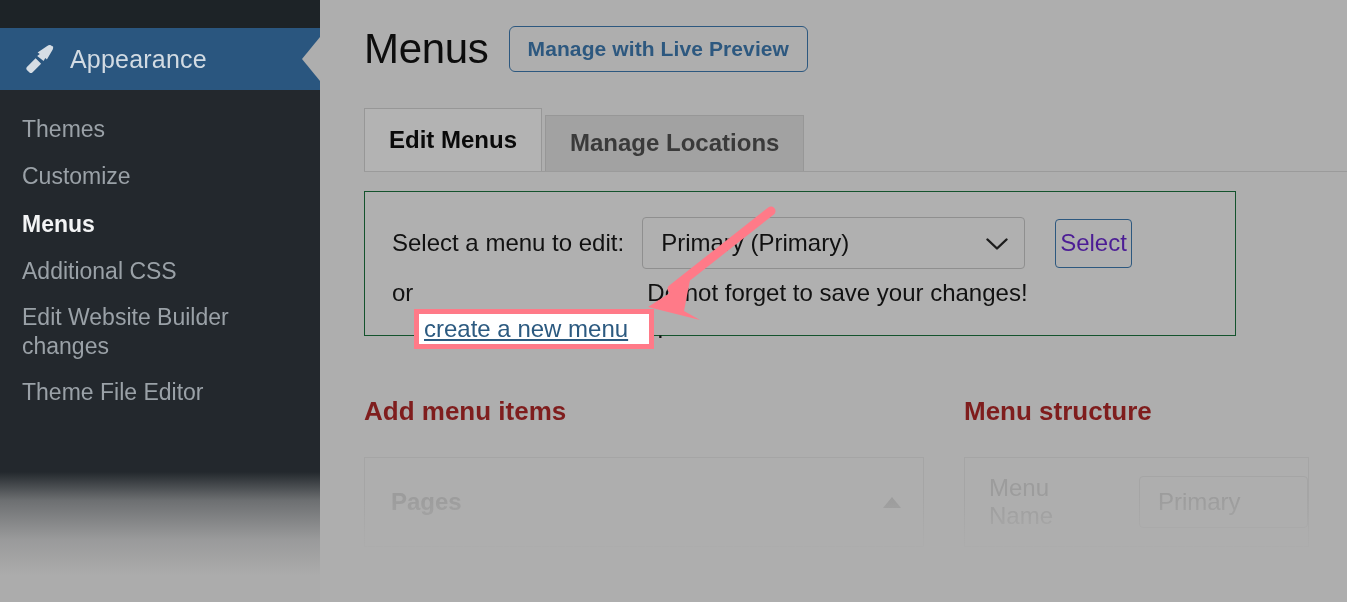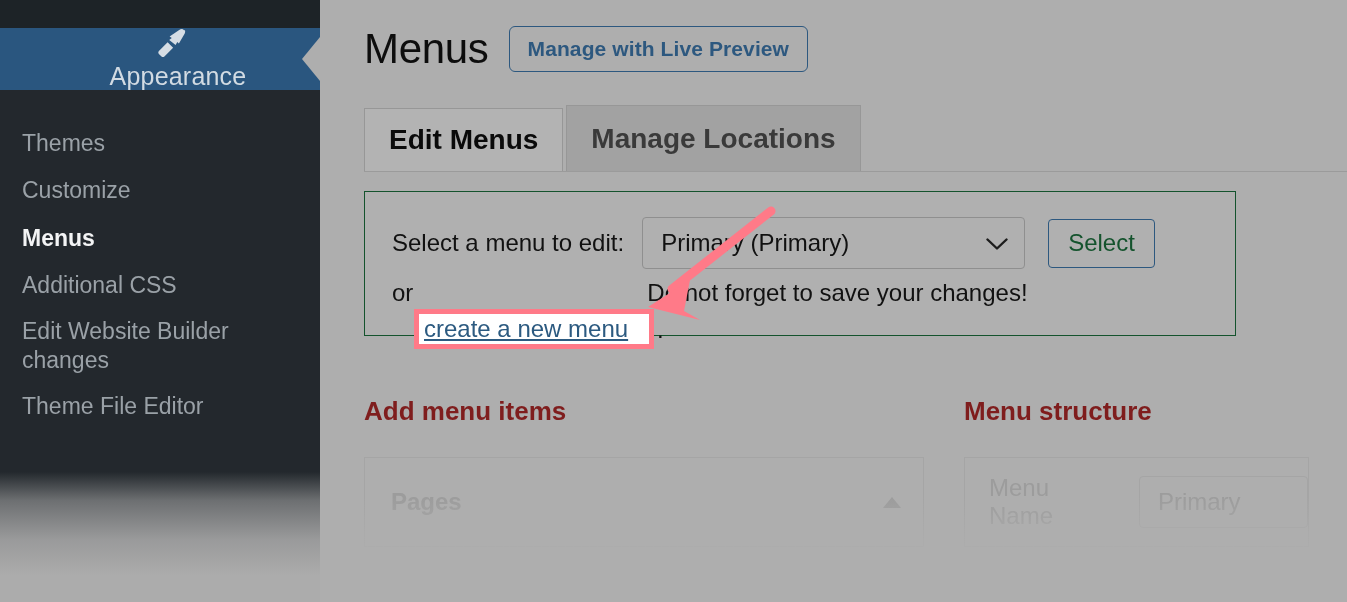--- a/index.html
+++ b/index.html
@@ -12,31 +12,31 @@
   .stage{position:absolute;inset:0;overflow:hidden;}
 
   
   .sidebar{
     position:absolute;left:0;top:0;width:320px;height:602px;
     background:#23282d;overflow:hidden;
   }
   .sb-topstrip{height:28px;background:#1d2327;}
   .sb-appearance{
     position:relative;height:62px;background:#2a567f;
-    display:flex;align-items:center;padding-left:22px;box-sizing:border-box;flex-direction:column;
+    display:flex;align-items:center;padding-left:22px;box-sizing:border-box;
   }
   .sb-appearance .brush{width:34px;height:30px;flex:0 0 34px;position:relative;}
   .sb-appearance .label{
     font-size:25px;color:#d2dbe3;letter-spacing:.2px;margin-left:14px;
   }
   .sb-notch{
     position:absolute;right:0;top:50%;transform:translateY(-50%);
     width:18px;height:44px;
   }
-  .sb-list{padding-top:30px;}
+  .sb-list{padding-top:16px;}
   .sb-item{
     display:flex;align-items:center;
     padding:9px 0 9px 22px;
     font-size:23px;color:#9aa1a7;line-height:1.28;
   }
   .sb-item.current{color:#f3f4f5;font-weight:bold;}
   .sb-item.wrap{padding-top:7px;padding-bottom:7px;}
   .sb-item .plug{width:34px;height:30px;flex:0 0 34px;margin-right:14px;position:relative;}
   .sb-sep{height:18px;}
   
@@ -66,32 +66,32 @@
     padding:11px 18px 12px;background:transparent;
     line-height:1;letter-spacing:.1px;
   }
 
   
   .tabs{
     display:flex;align-items:flex-end;
     margin:36px 0 0 44px;position:relative;height:64px;
   }
   .tab{
-    font-size:28px;box-sizing:border-box;
+    font-size:24px;box-sizing:border-box;
     padding:14px 24px 15px;line-height:1.25;
     border:1px solid #979797;
   }
   .tab.active{
     background:#b3b3b3;color:#0a0a0a;font-weight:bold;
     border-bottom-color:#b3b3b3;height:64px;
     display:flex;align-items:center;
   }
   .tab.inactive{
     background:#a2a2a2;color:#3a3a3a;font-weight:bold;
-    height:67px;display:flex;align-items:center;margin-left:3px;
+    height:57px;display:flex;align-items:center;margin-left:3px;
     border-bottom:1px solid #979797;
   }
   .tab-underline{
     position:absolute;left:0;right:-420px;bottom:0;height:1px;background:#9b9b9b;
   }
 
   
   .panel{
     margin:19px 0 0 44px;width:872px;height:145px;
     background:#b0b0b0;border:1px solid #14532d;box-sizing:border-box;
@@ -104,23 +104,23 @@
   .panel-label{font-size:24px;color:#111;line-height:1;}
   .select-box{
     margin-left:18px;width:383px;height:52px;
     border:1px solid #8f8f8f;border-radius:4px;background:#b0b0b0;
     display:flex;align-items:center;justify-content:space-between;
     padding:0 16px 0 18px;box-sizing:border-box;
   }
   .select-val{font-size:24px;color:#111;line-height:1;}
   .chev{width:22px;height:13px;flex:0 0 22px;}
   .select-btn{
-    margin-left:23px;border:1px solid #2d587f;border-radius:4px;
-    color:#14532d;font-size:24px;background:transparent;
-    padding:11px 19px 12px;line-height:1;
+    margin-left:30px;border:1px solid #2d587f;border-radius:4px;
+    color:#4c1d95;font-size:24px;background:transparent;
+    padding:11px 4px 12px;line-height:1;
   }
   .panel-row2{
     display:flex;align-items:baseline;
     padding:10px 0 0 27px;font-size:24px;color:#111;
   }
 
   
   .hl-box{
     position:absolute;
     left:414px;top:309px;width:240px;height:40px;

